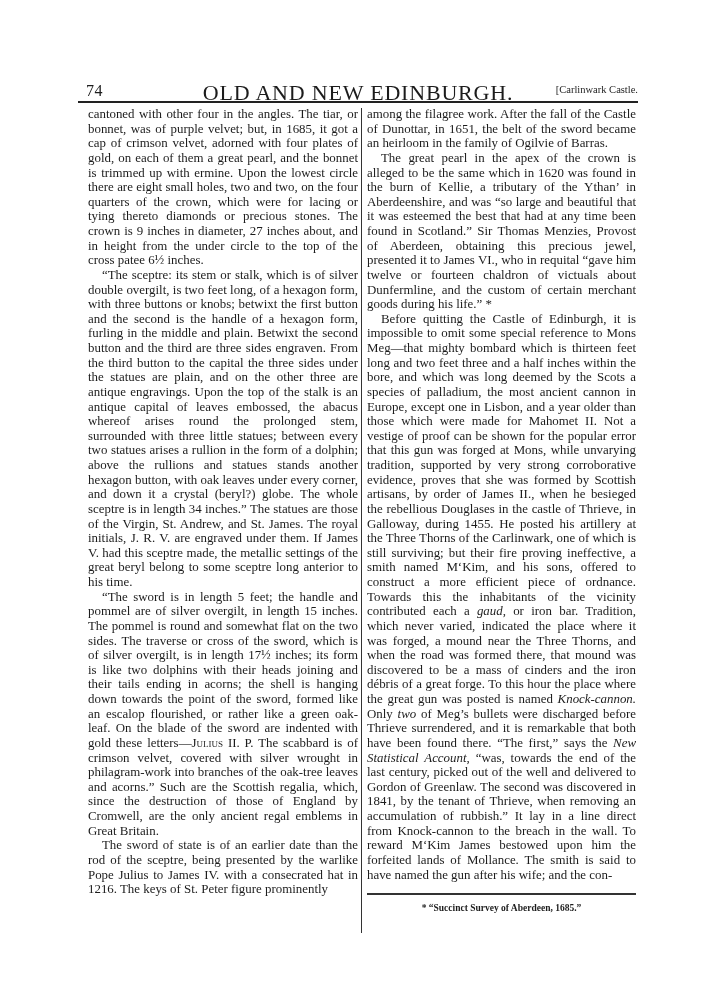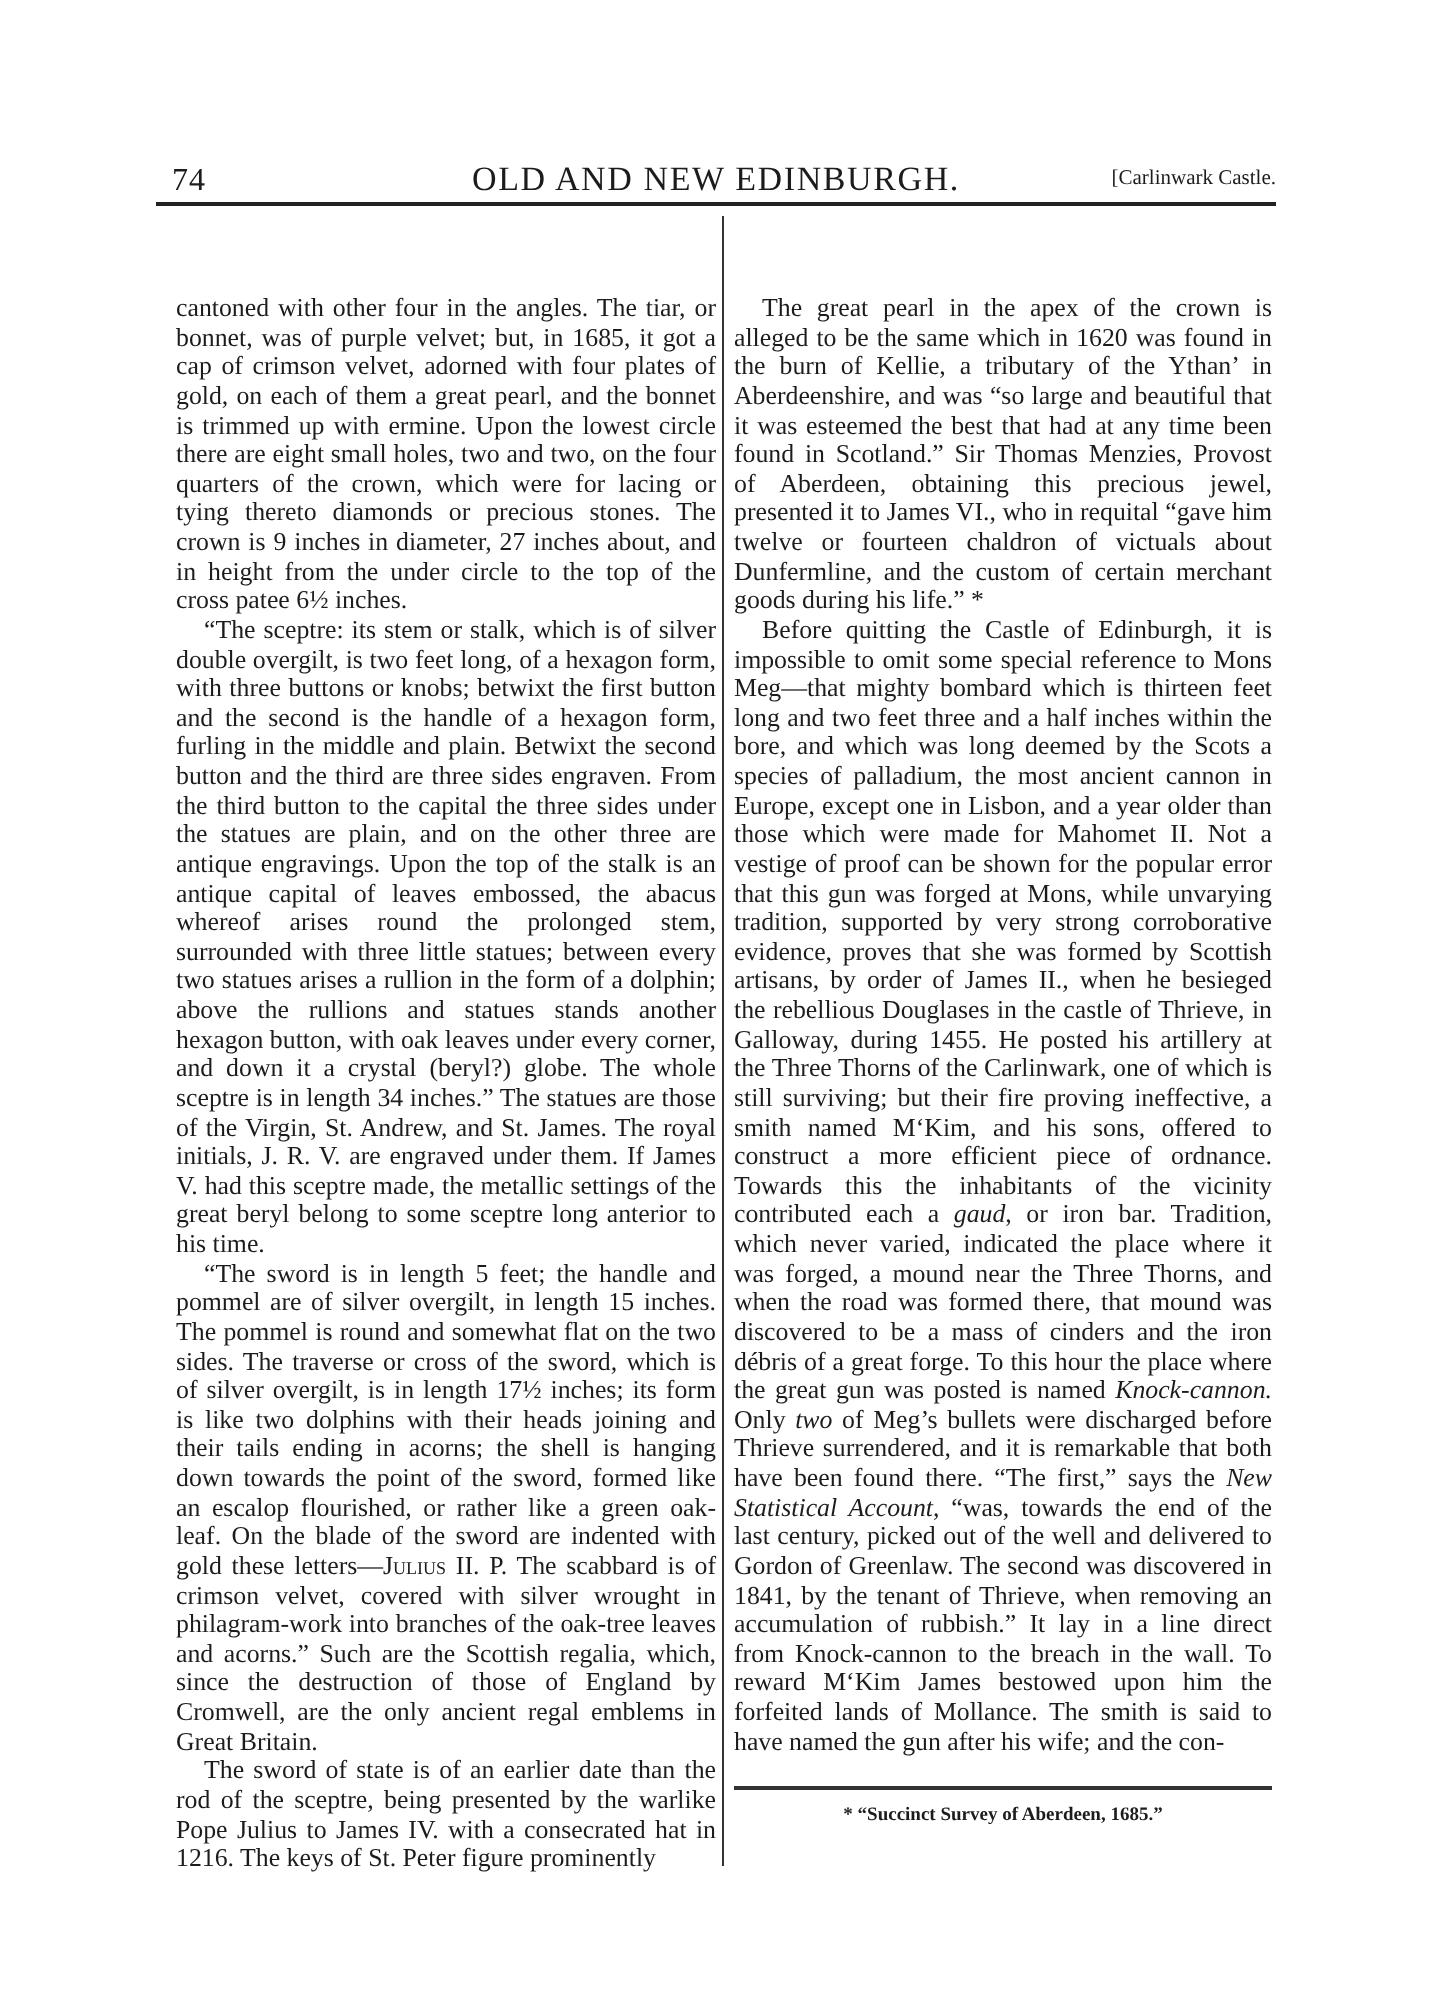--- a/index.html
+++ b/index.html
@@ -1,25 +1,25 @@
 <!DOCTYPE html>
 <html><head>
 <meta charset="utf-8">
 <style>
   html, body { margin:0; padding:0; background:#ffffff; }
   body { width:722px; height:1000px; position:relative; overflow:hidden;
          font-family:"Liberation Serif","DejaVu Serif",serif; color:#1c1c1c; }
   .header { position:absolute; left:78px; top:80px; width:560px; height:20px; }
   .page-num { position:absolute; left:8px; top:2px; font-size:16px; letter-spacing:0.5px; }
   .running-title { position:absolute; left:0; right:0; top:0; text-align:center;
-                   font-size:17px; letter-spacing:0.8px; }
+                   font-size:22px; letter-spacing:0.8px; }
   .section { position:absolute; right:0; top:4px; font-size:10.5px; }
   .header-rule { position:absolute; left:78px; top:101px; width:560px; height:2px; background:#222; }
   .column { position:absolute; top:107px; width:270px; font-size:12.9px; line-height:14.62px;
-            text-align:justify;margin-top:40px; }
+            text-align:justify; }
   .col-left { left:88px; }
   .col-right { left:367px; width:269px; }
   .col-divider { position:absolute; left:361px; top:108px; width:1.4px; height:825px; background:#333; }
   .para { margin:0; text-indent:14px; }
   .para.cont { text-indent:0; }
   .sc { font-variant:small-caps; }
   .it { font-style:italic; }
   .fn-rule { position:absolute; left:367px; top:893px; width:269px; height:1.5px; background:#333; }
   .footnote { position:absolute; left:367px; top:903px; width:269px; text-align:center;
               font-size:9.5px;font-weight:bold; }
@@ -37,18 +37,19 @@
 <div class="column col-left">
   <p class="para cont">cantoned with other four in the angles. The tiar, or bonnet, was of purple velvet; but, in 1685, it got a cap of crimson velvet, adorned with four plates of gold, on each of them a great pearl, and the bonnet is trimmed up with ermine. Upon the lowest circle there are eight small holes, two and two, on the four quarters of the crown, which were for lacing or tying thereto diamonds or precious stones. The crown is 9 inches in diameter, 27 inches about, and in height from the under circle to the top of the cross patee 6½ inches.</p>
   <p class="para">“The sceptre: its stem or stalk, which is of silver double overgilt, is two feet long, of a hexagon form, with three buttons or knobs; betwixt the first button and the second is the handle of a hexagon form, furling in the middle and plain. Betwixt the second button and the third are three sides engraven. From the third button to the capital the three sides under the statues are plain, and on the other three are antique engravings. Upon the top of the stalk is an antique capital of leaves embossed, the abacus whereof arises round the prolonged stem, surrounded with three little statues; between every two statues arises a rullion in the form of a dolphin; above the rullions and statues stands another hexagon button, with oak leaves under every corner, and down it a crystal (beryl?) globe. The whole sceptre is in length 34 inches.” The statues are those of the Virgin, St. Andrew, and St. James. The royal initials, J. R. V. are engraved under them. If James V. had this sceptre made, the metallic settings of the great beryl belong to some sceptre long anterior to his time.</p>
   <p class="para"><span>“The sword is in length 5 feet; the handle and pommel are of silver overgilt, in length 15 inches. The pommel is round and somewhat flat on the two sides. The traverse or cross of the sword, which is of silver overgilt, is in length 17½ inches; its form is like two dolphins with their heads joining and their tails ending in acorns; the shell is hanging down towards the point of the sword, formed like an escalop flourished, or rather like a green oak-leaf. On the blade of the sword are indented with gold these letters—</span><span class="sc">Julius</span><span> II. P. The scabbard is of crimson velvet, covered with silver wrought in philagram-work into branches of the oak-tree leaves and acorns.” Such are the Scottish regalia, which, since the destruction of those of England by Cromwell, are the only ancient regal emblems in Great Britain.</span></p>
   <p class="para">The sword of state is of an earlier date than the rod of the sceptre, being presented by the warlike Pope Julius to James IV. with a consecrated hat in 1216. The keys of St. Peter figure prominently</p>
 </div>
 
 <div class="col-divider"></div>
 
 <div class="column col-right">
+  <p class="para cont">among the filagree work. After the fall of the Castle of Dunottar, in 1651, the belt of the sword became an heirloom in the family of Ogilvie of Barras.</p>
   <p class="para">The great pearl in the apex of the crown is alleged to be the same which in 1620 was found in the burn of Kellie, a tributary of the Ythan’ in Aberdeenshire, and was “so large and beautiful that it was esteemed the best that had at any time been found in Scotland.” Sir Thomas Menzies, Provost of Aberdeen, obtaining this precious jewel, presented it to James VI., who in requital “gave him twelve or fourteen chaldron of victuals about Dunfermline, and the custom of certain merchant goods during his life.” *</p>
   <p class="para"><span>Before quitting the Castle of Edinburgh, it is impossible to omit some special reference to Mons Meg—that mighty bombard which is thirteen feet long and two feet three and a half inches within the bore, and which was long deemed by the Scots a species of palladium, the most ancient cannon in Europe, except one in Lisbon, and a year older than those which were made for Mahomet II. Not a vestige of proof can be shown for the popular error that this gun was forged at Mons, while unvarying tradition, supported by very strong corroborative evidence, proves that she was formed by Scottish artisans, by order of James II., when he besieged the rebellious Douglases in the castle of Thrieve, in Galloway, during 1455. He posted his artillery at the Three Thorns of the Carlinwark, one of which is still surviving; but their fire proving ineffective, a smith named M‘Kim, and his sons, offered to construct a more efficient piece of ordnance. Towards this the inhabitants of the vicinity contributed each a </span><span class="it">gaud</span><span>, or iron bar. Tradition, which never varied, indicated the place where it was forged, a mound near the Three Thorns, and when the road was formed there, that mound was discovered to be a mass of cinders and the iron débris of a great forge. To this hour the place where the great gun was posted is named </span><span class="it">Knock-cannon.</span><span> Only </span><span class="it">two</span><span> of Meg’s bullets were discharged before Thrieve surrendered, and it is remarkable that both have been found there. “The first,” says the </span><span class="it">New Statistical Account</span><span>, “was, towards the end of the last century, picked out of the well and delivered to Gordon of Greenlaw. The second was discovered in 1841, by the tenant of Thrieve, when removing an accumulation of rubbish.” It lay in a line direct from Knock-cannon to the breach in the wall. To reward M‘Kim James bestowed upon him the forfeited lands of Mollance. The smith is said to have named the gun after his wife; and the con-</span></p>
 </div>
 
 <div class="fn-rule"></div>
 <div class="footnote">* “Succinct Survey of Aberdeen, 1685.”</div>
 
 </body></html>

